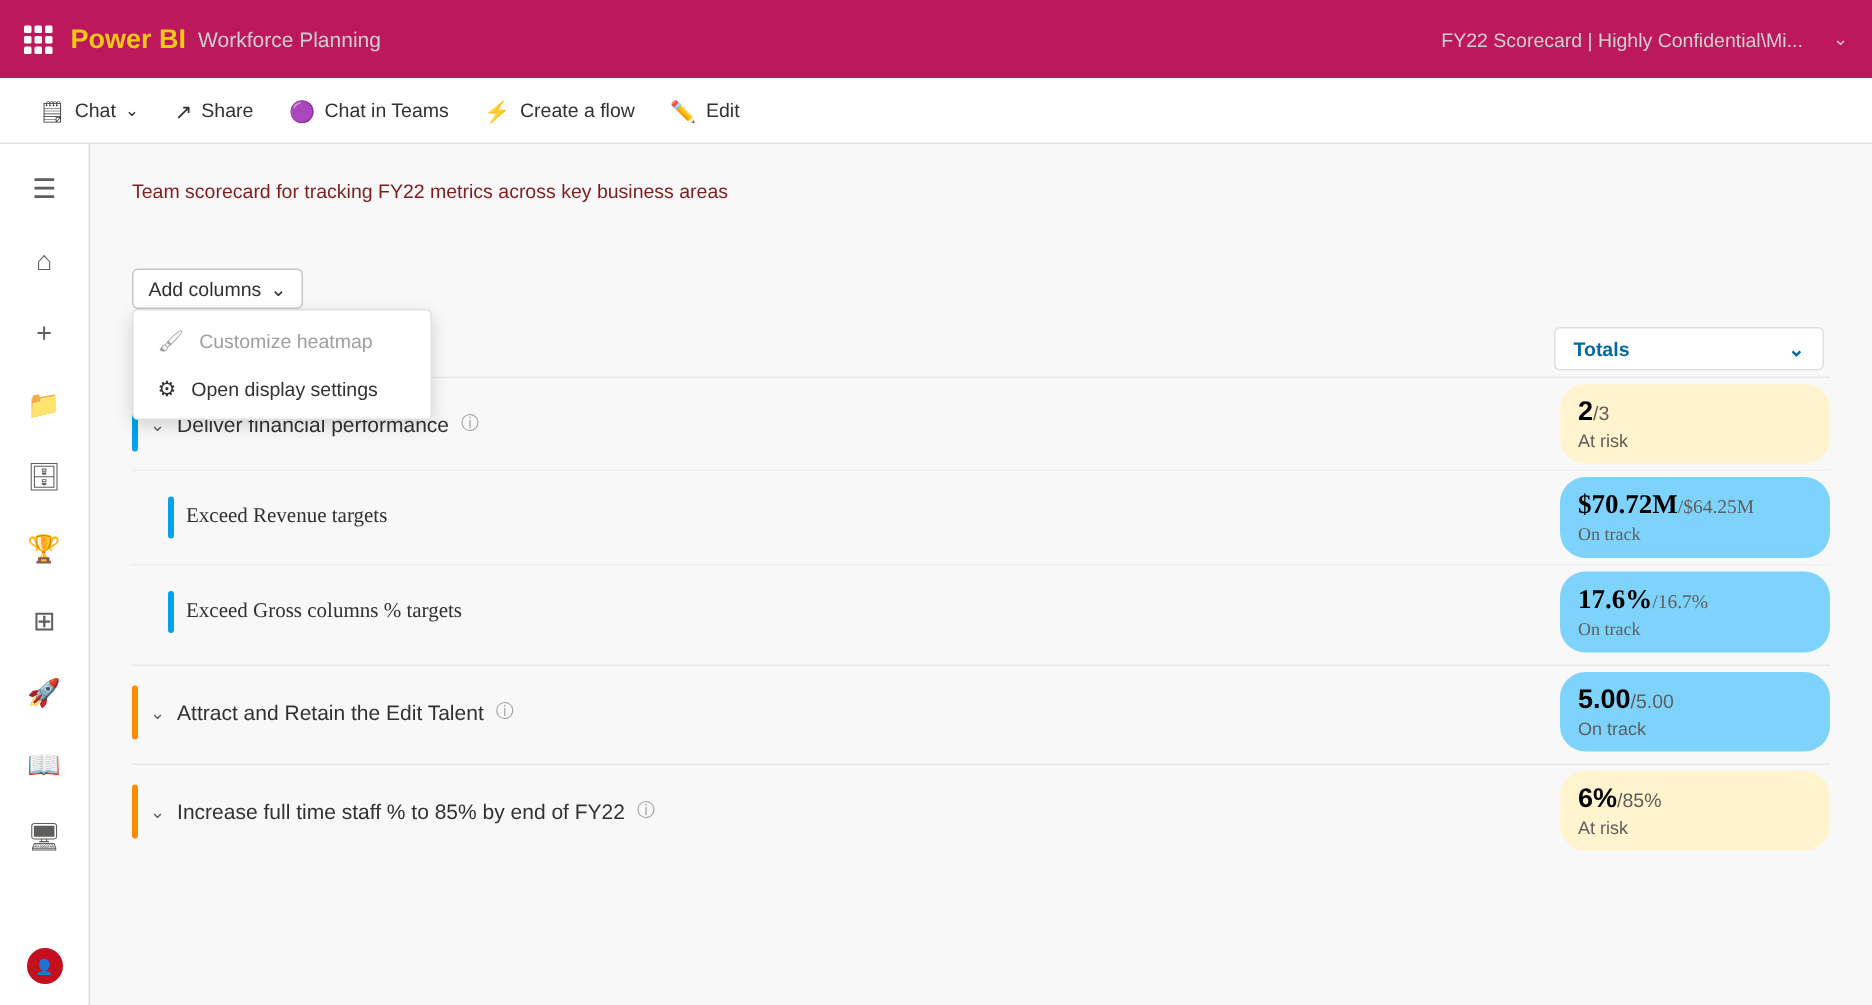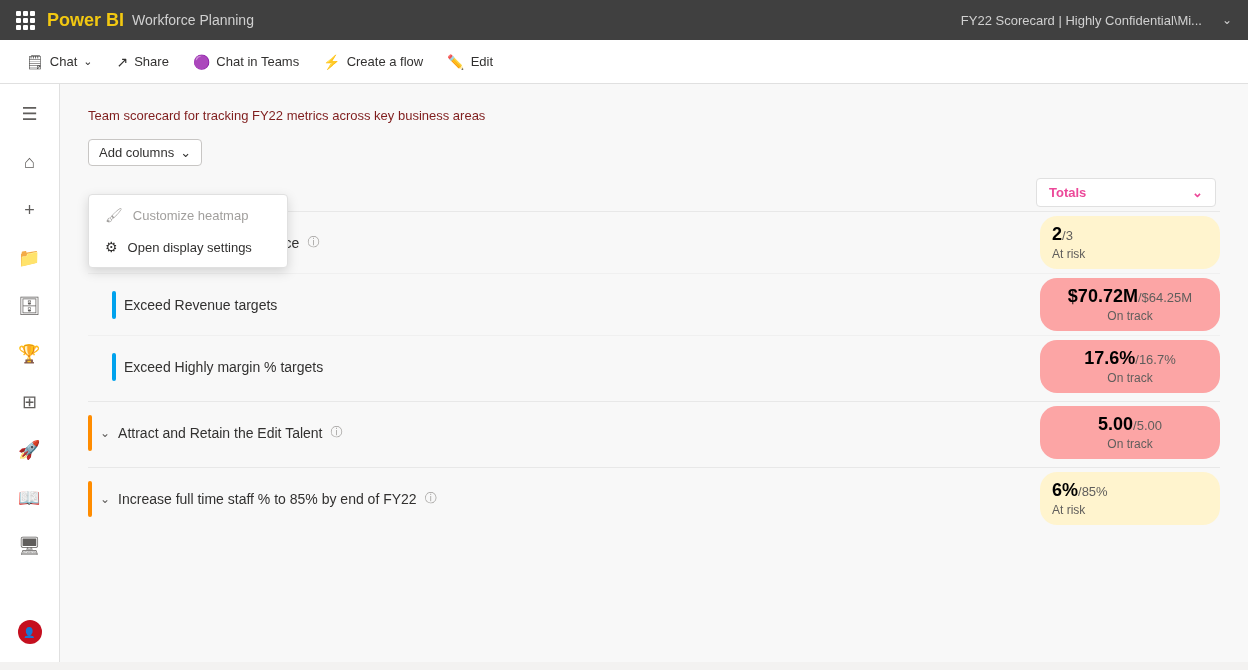--- a/index.html
+++ b/index.html
@@ -2,22 +2,22 @@
 <html><head>
   <meta charset="utf-8">
   <style>
     * { box-sizing: border-box; margin: 0; padding: 0; }
     body { font-family: 'Segoe UI', sans-serif; background: #f3f2f1; overflow: hidden; }
 
     
     .top-nav {
       display: flex;
       align-items: center;
-      background: #404040;
-      height: 40px;
+      background: #be185d;
+      height: 52px;
       padding: 0 16px;
       gap: 12px;
       color: #fff;
     }
     .top-nav .apps-icon {
       display: grid;
       grid-template-columns: repeat(3, 5px);
       grid-template-rows: repeat(3, 5px);
       gap: 2px;
       cursor: pointer;
@@ -113,20 +113,21 @@
       align-items: center;
       gap: 6px;
       padding: 5px 10px;
       border: 1px solid #c8c6c4;
       border-radius: 4px;
       background: #fff;
       font-size: 13px;
       cursor: pointer;
       color: #323130;
       margin-bottom: 12px;
+      margin-top: 28px;
     }
 
     
     .dropdown-menu {
       position: absolute;
       top: 110px;
       left: 28px;
       background: #fff;
       border: 1px solid #e0e0e0;
       border-radius: 4px;
@@ -154,21 +155,21 @@
       justify-content: flex-end;
       margin-bottom: 4px;
       padding-right: 4px;
     }
     .totals-header {
       display: flex;
       align-items: center;
       gap: 4px;
       font-size: 13px;
       font-weight: 600;
-      color: #ec4899;
+      color: #0369a1;
       padding: 6px 12px;
       border: 1px solid #e0e0e0;
       border-radius: 4px;
       background: #fff;
       cursor: pointer;
       min-width: 180px;
       justify-content: space-between;
     }
 
     
@@ -198,27 +199,28 @@
       min-width: 180px;
       padding: 8px 12px;
       border-radius: 17px;
       font-size: 14px;
     }
     .score-value { font-size: 18px; font-weight: 600; }
     .score-target { font-size: 13px; color: #605e5c; }
     .score-status { font-size: 12px; color: #605e5c; margin-top: 2px; }
 
     .bg-yellow { background: #fff4ce; }
-    .bg-green { background: #fca5a5; text-align: center; }
+    .bg-green { background: #7dd3fc; }
 
     .child-row {
       display: flex;
       align-items: center;
       padding: 4px 0 4px 24px;
       border-top: 1px solid #f0f0f0;
+      font-family: Liberation Serif, serif;
     }
     .child-row-left {
       flex: 1;
       display: flex;
       align-items: center;
       gap: 8px;
       padding: 8px 0;
     }
     .child-color-bar {
       width: 4px;
@@ -357,21 +359,21 @@
           <div>
             <span class="score-value">$70.72M</span><span class="score-target">/$64.25M</span>
           </div>
           <div class="score-status">On track</div>
         </div>
       </div>
 
       <div class="child-row">
         <div class="child-row-left">
           <div class="child-color-bar"></div>
-          <span class="row-label">Exceed Highly margin % targets</span>
+          <span class="row-label">Exceed Gross columns % targets</span>
         </div>
         <div class="score-cell bg-green">
           <div>
             <span class="score-value">17.6%</span><span class="score-target">/16.7%</span>
           </div>
           <div class="score-status">On track</div>
         </div>
       </div>
 
       <div class="group-row" style="margin-top: 4px;">

